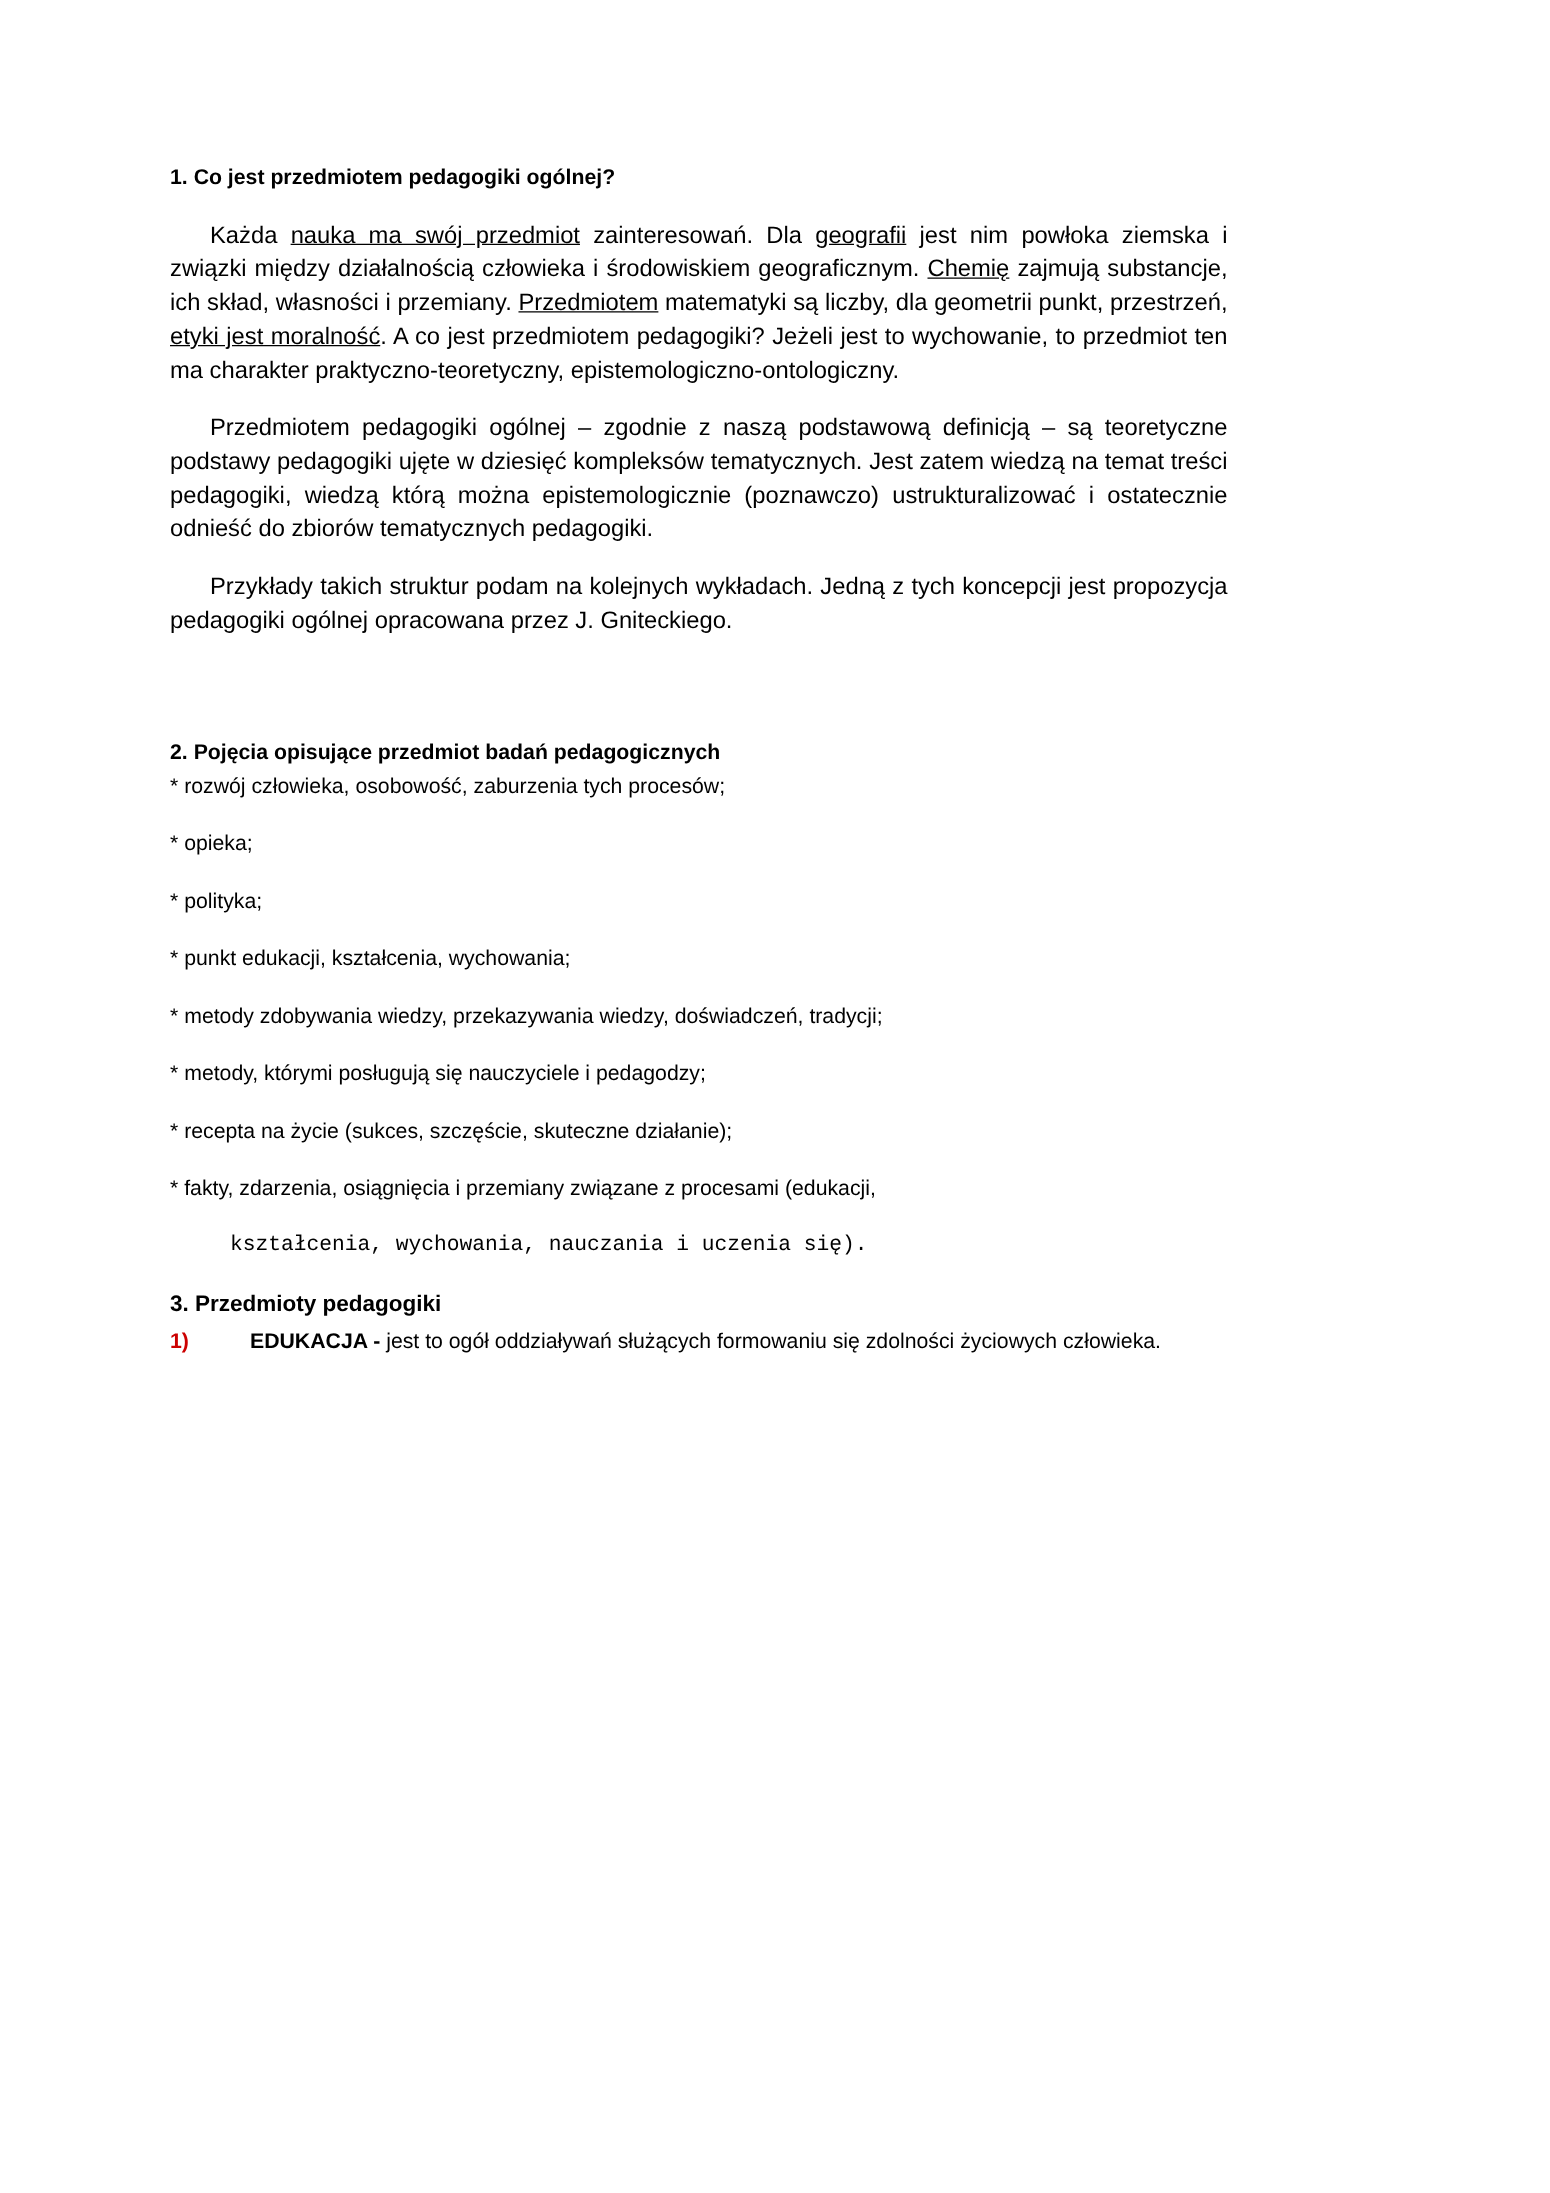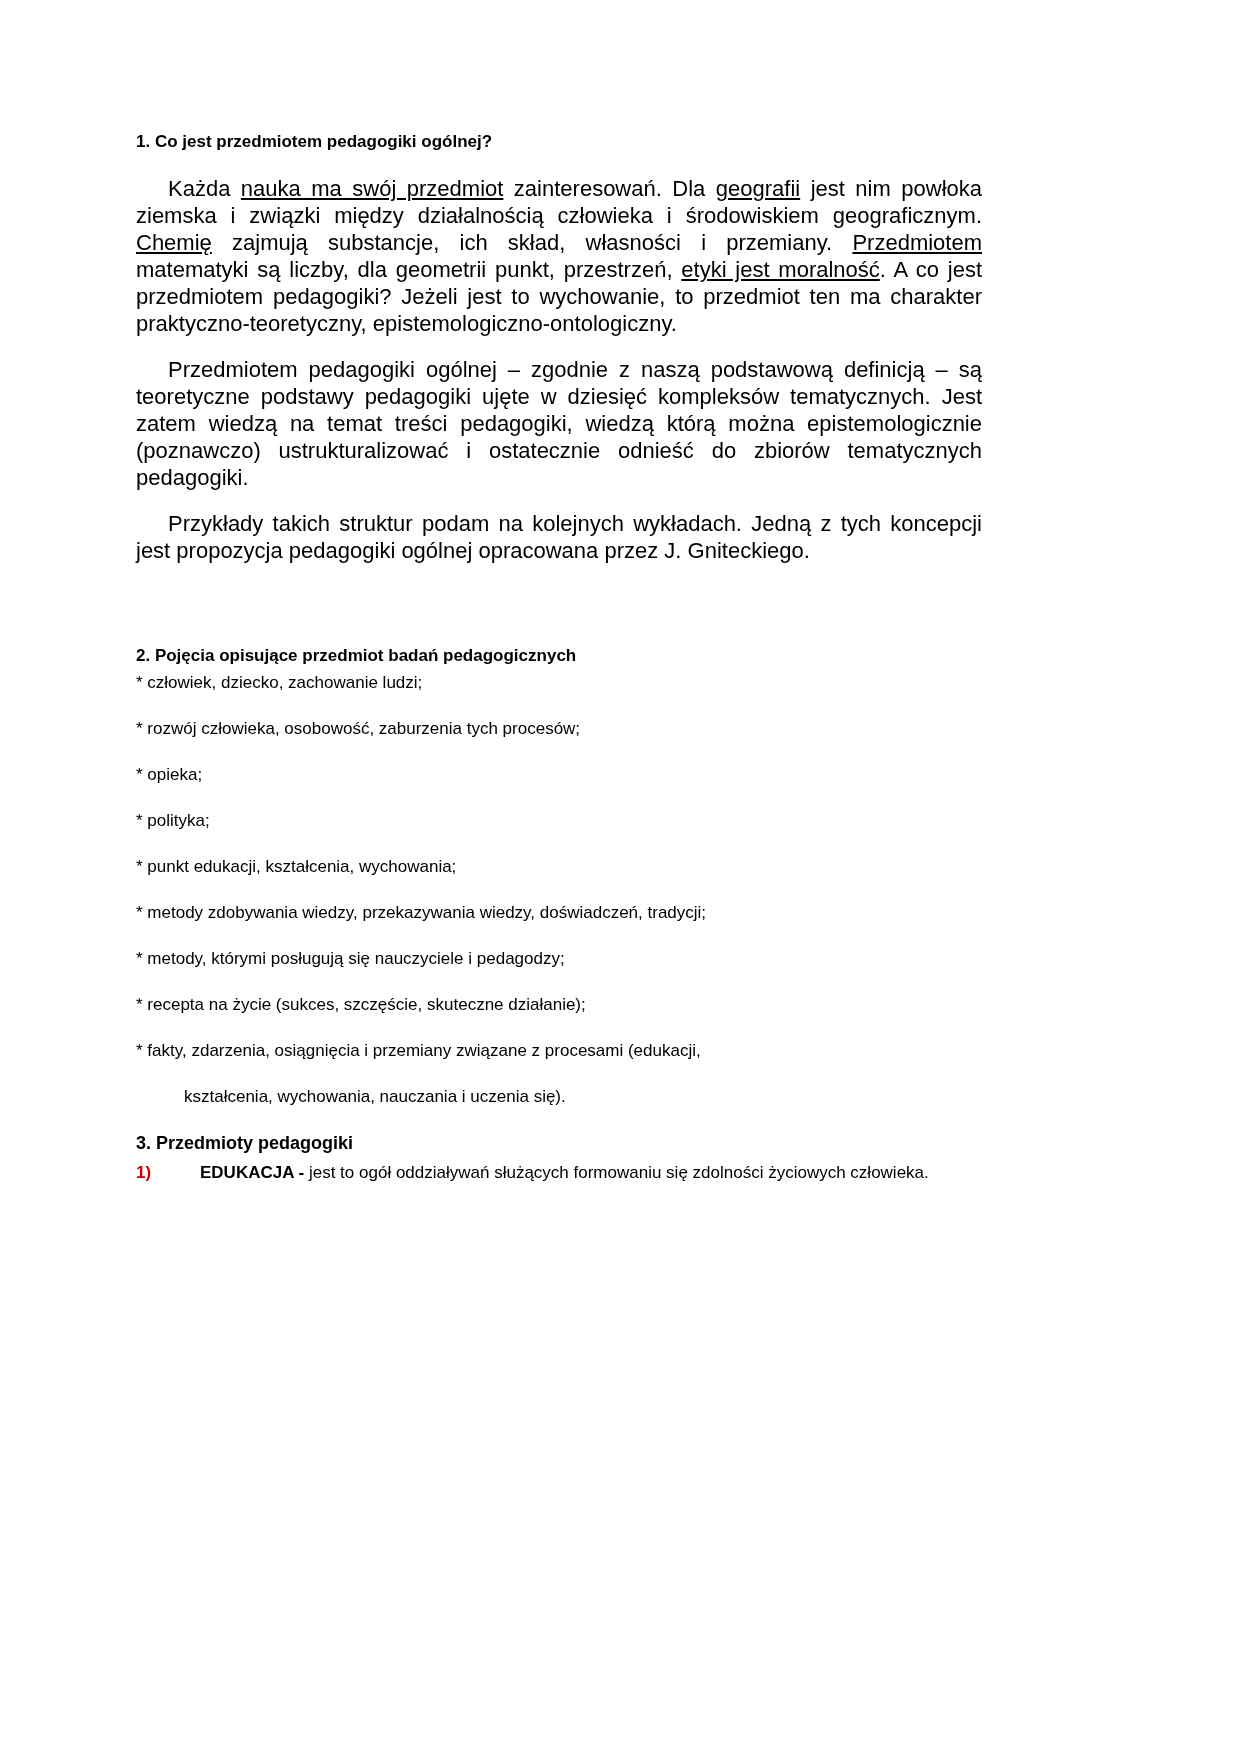--- a/index.html
+++ b/index.html
@@ -23,35 +23,36 @@
   .h {
     font-size: 17px;
     line-height: 27px;
     font-weight: bold;
     margin: 0;
   }
   .h1 { margin-bottom: 20px; }
   .h2 { margin-top: 78px; }
   .h3 { font-size: 18px; margin-bottom: 2px; }
   .para {
-    font-size: 22px;
+    font-size: 19px;
     line-height: 27px;
     text-align: justify;
     text-indent: 32px;
     margin: 0 0 19px 0;
   }
   .bullet {
     font-size: 17px;
     line-height: 27px;
     margin: 0 0 19px 0;
   }
   .bullet-cont {
     font-size: 17px;
     line-height: 27px;
     margin: 2px 0 20px 48px;
+    font-family: Liberation Mono, monospace;
   }
   .numbered-item {
     display: flex;
     font-size: 17px;
     line-height: 27px;
   }
   .num {
     flex: none;
     width: 64px;
     font-weight: bold;
@@ -72,21 +73,20 @@
 
   <p class="para">Przedmiotem pedagogiki ogólnej – zgodnie z naszą podstawową definicją – są teoretyczne podstawy pedagogiki ujęte w dziesięć kompleksów tematycznych. Jest zatem wiedzą na temat treści pedagogiki, wiedzą którą można epistemologicznie (poznawczo) ustrukturalizować i ostatecznie odnieść do zbiorów tematycznych pedagogiki.</p>
 
   <p class="para">Przykłady takich struktur podam na kolejnych wykładach. Jedną z tych koncepcji jest propozycja pedagogiki ogólnej opracowana przez J. Gniteckiego.</p>
 
   <h2 class="h h2">2. Pojęcia opisujące przedmiot badań pedagogicznych</h2>
 
   <div>
 
 
-      <div class="bullet">* człowiek, dziecko, zachowanie ludzi;</div>
 
       <div class="bullet">* rozwój człowieka, osobowość, zaburzenia tych procesów;</div>
 
       <div class="bullet">* opieka;</div>
 
       <div class="bullet">* polityka;</div>
 
 
 
       <div class="bullet">* punkt edukacji, kształcenia, wychowania;</div>

